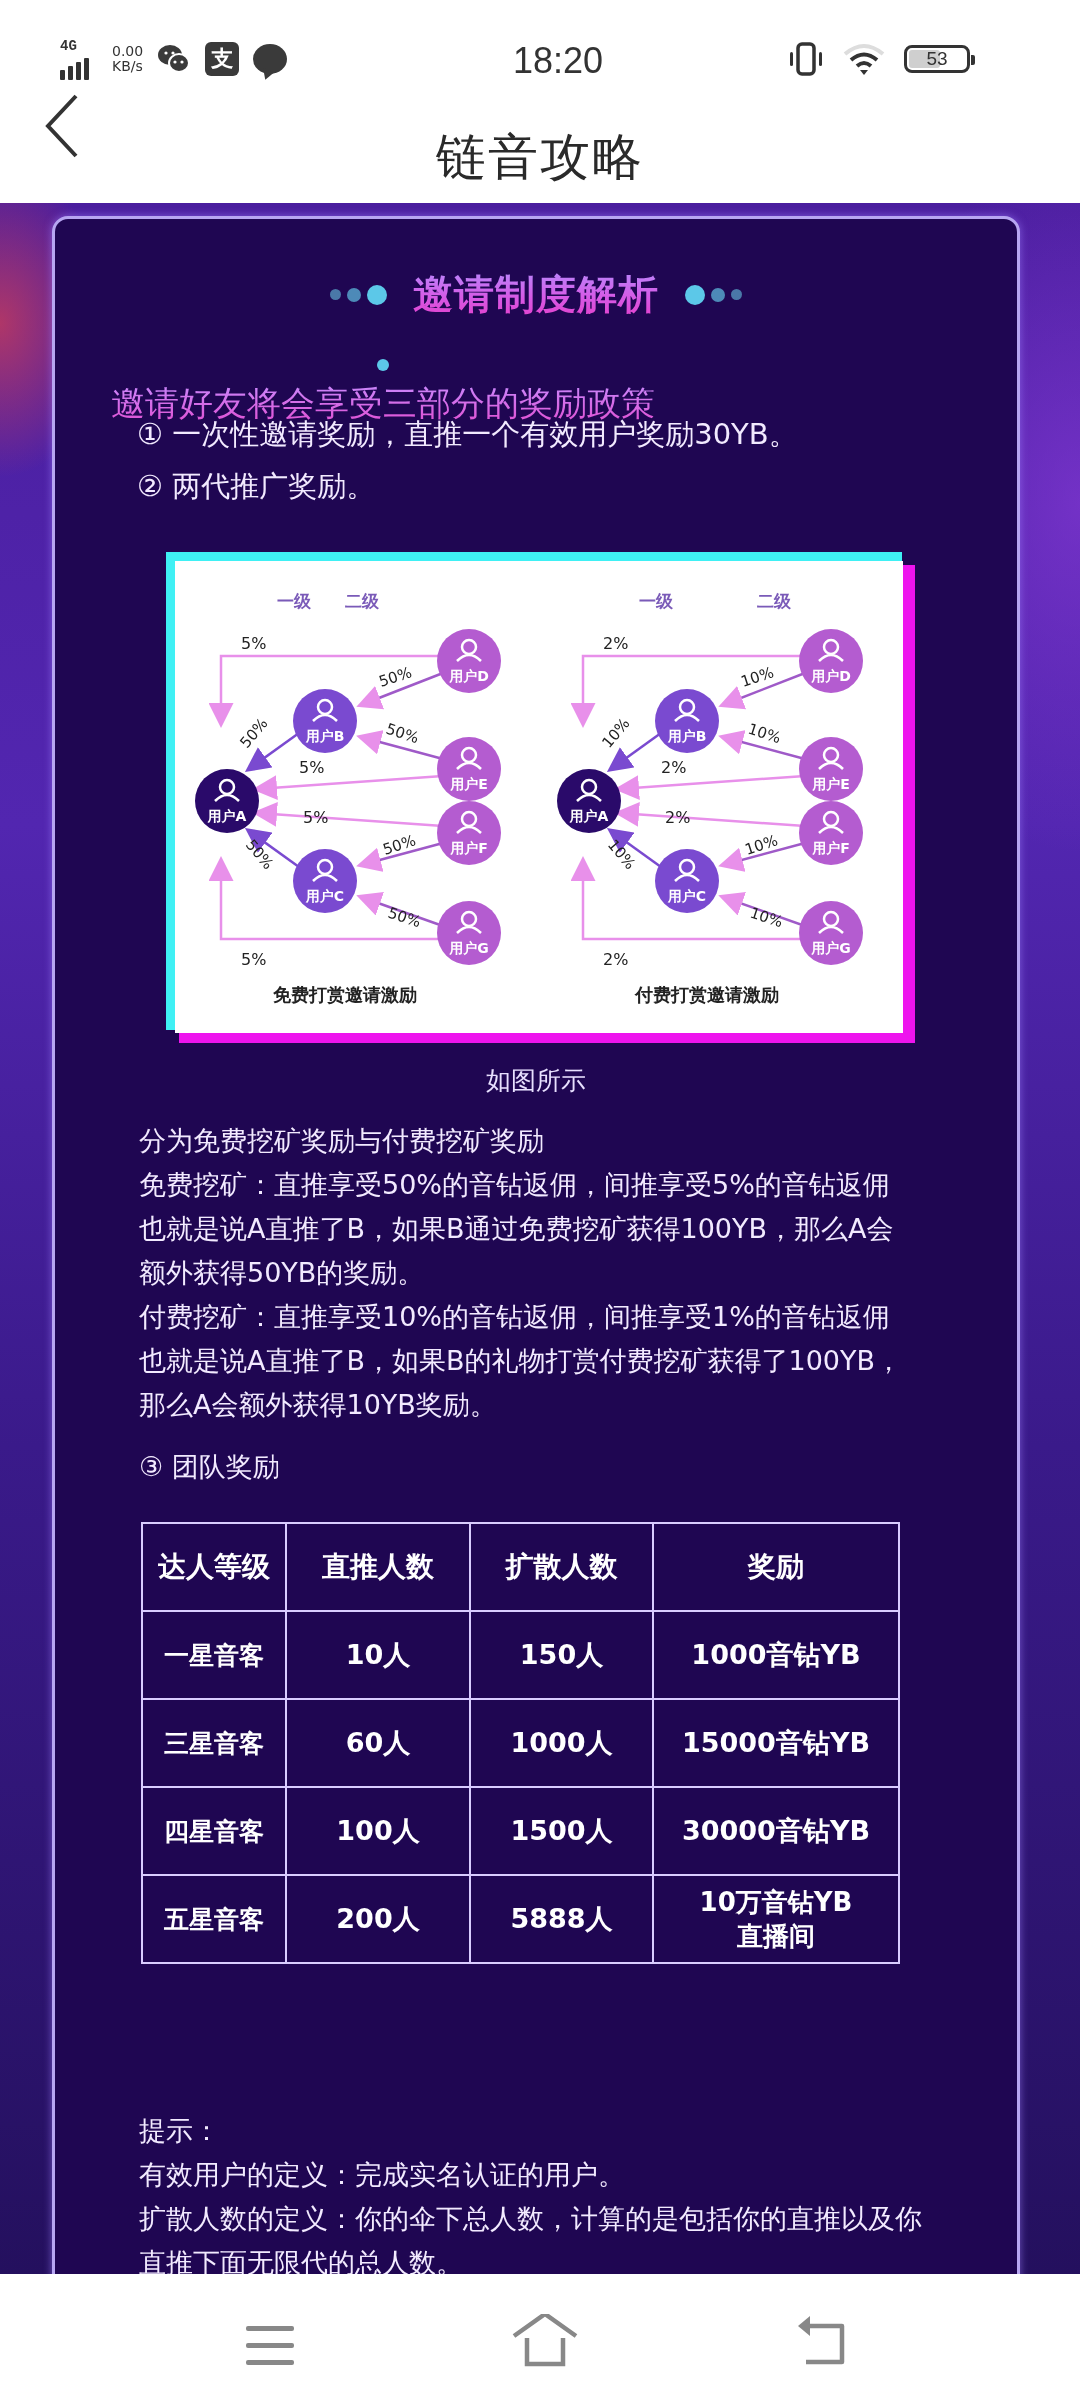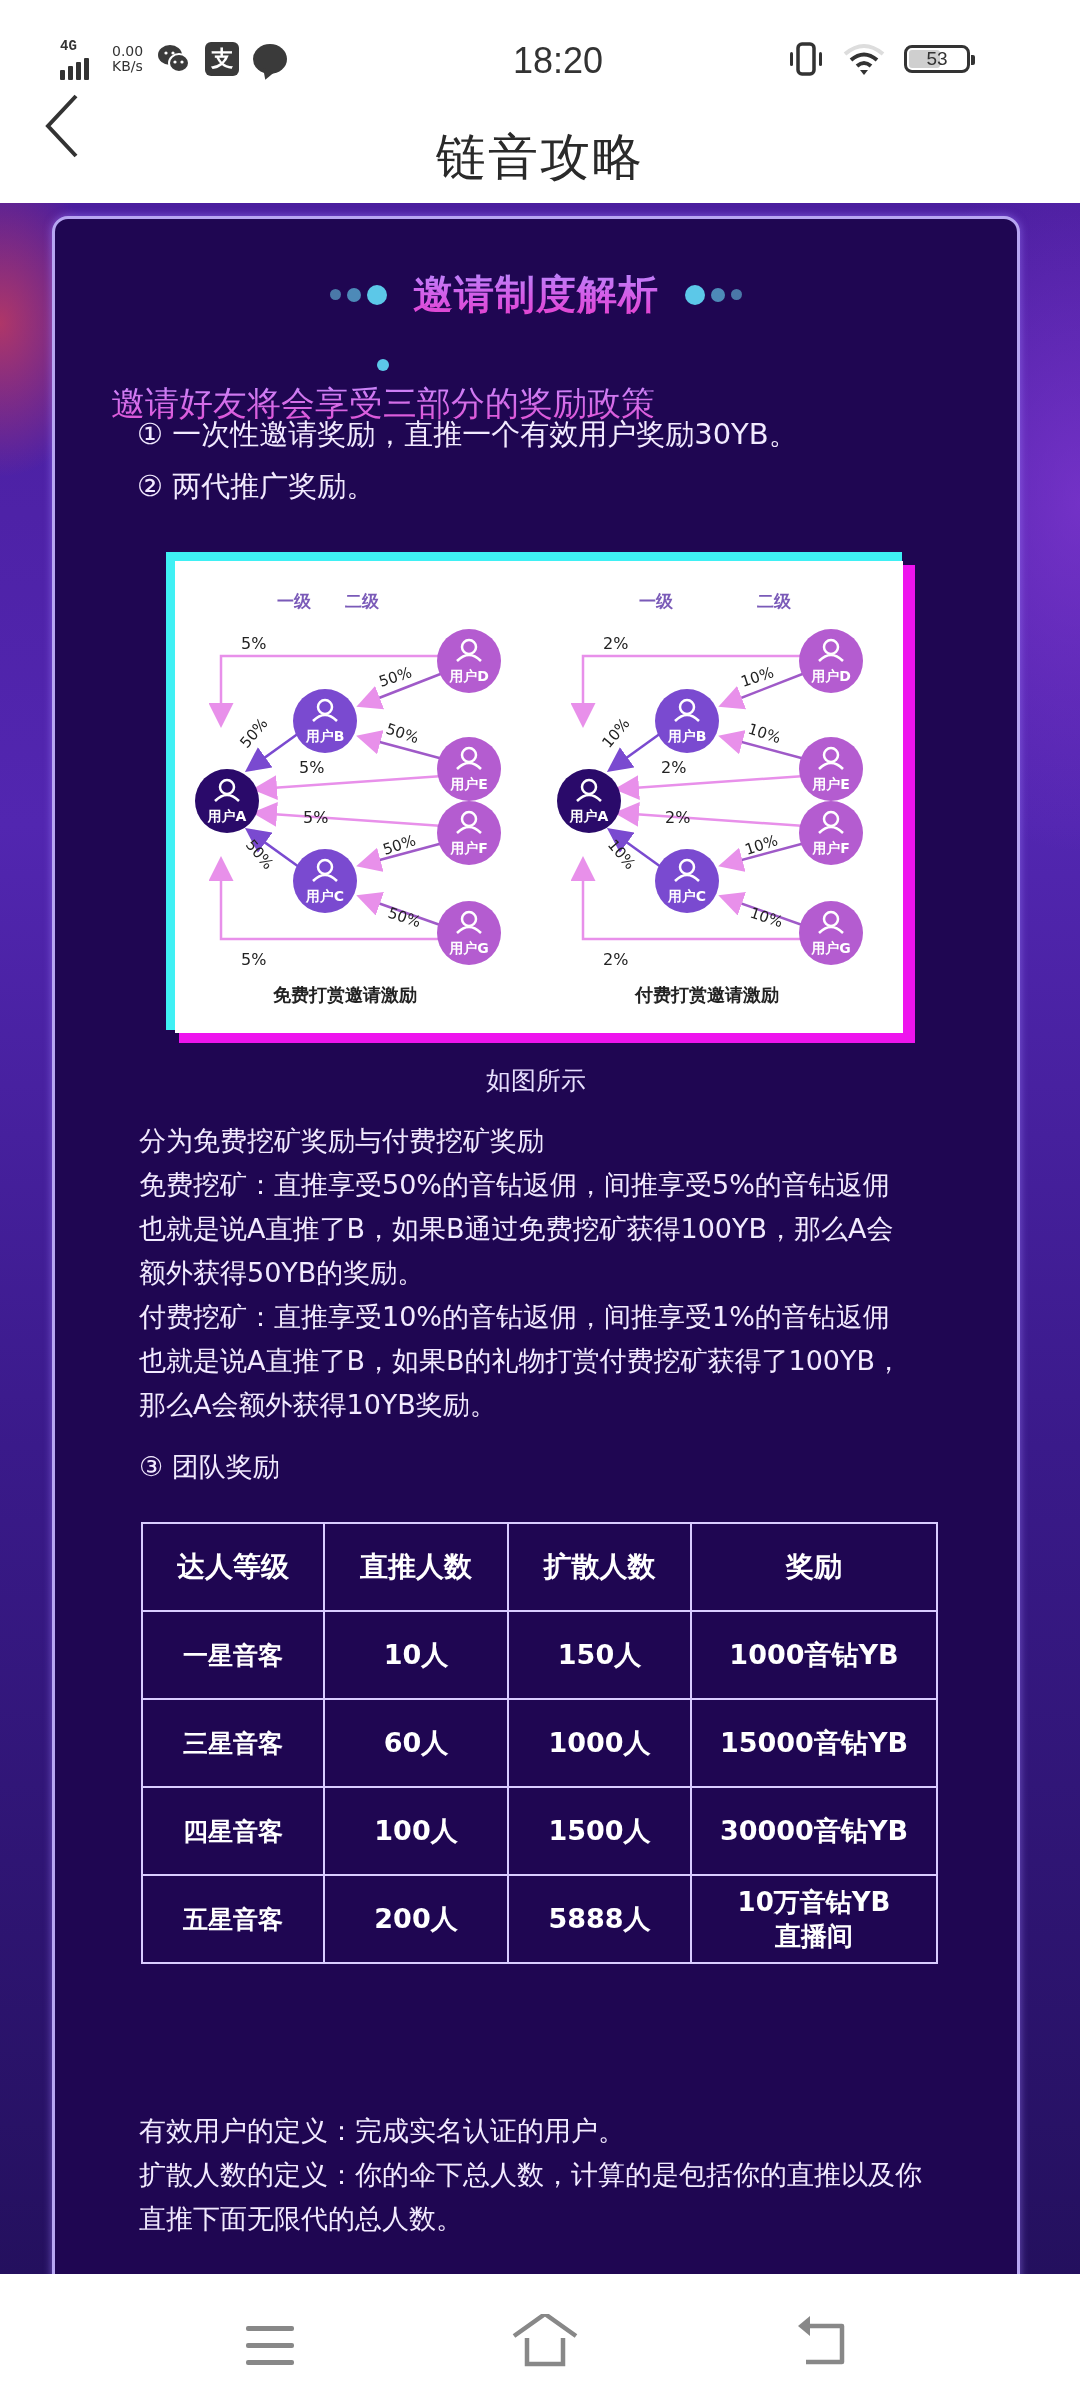--- a/index.html
+++ b/index.html
@@ -67,21 +67,21 @@
   .para { position: absolute; left: 84px; top: 900px; width: 860px; font-size: 27px; line-height: 44px; color: #f2eaff; }
   .para p { white-space: nowrap; }
 
   .team-label { position: absolute; left: 84px; top: 1230px; font-size: 27px; color: #f2eaff; }
 
   
   .tbl { position: absolute; left: 86px; top: 1303px; border-collapse: collapse; color: #fff; }
   .tbl td, .tbl th { border: 2px solid #d9ccff; text-align: center; font-weight: bold; }
   .tbl th { height: 88px; font-size: 28px; }
   .tbl td { height: 88px; font-size: 27px; }
-  .tbl .c1 { width: 182px; } .tbl .c2 { width: 184px; border-radius: 13px; } .tbl .c3 { width: 183px; } .tbl .c4 { width: 246px; }
+  .tbl .c1 { width: 144px; } .tbl .c2 { width: 184px; border-radius: 13px; } .tbl .c3 { width: 183px; } .tbl .c4 { width: 246px; }
   .tbl td.c1 { font-size: 25px; }
   .tbl .two-line { line-height: 34px; font-size: 26px; }
 
   .tips { position: absolute; left: 84px; top: 1890px; width: 880px; font-size: 27px; line-height: 44px; color: #f2eaff; }
   .tips p { white-space: nowrap; }
 
   
   .sysnav { position: absolute; left: 0; top: 2274px; width: 1080px; height: 126px; background: #fff; }
   .sysnav .btn { position: absolute; top: 40px; width: 60px; height: 60px; cursor: pointer; }
 </style>
@@ -363,20 +363,21 @@
       <td class="c3">5888人</td>
       <td class="c4 two-line">
         <div>10万音钻YB</div>
         <div>直播间</div>
       </td>
     </tr>
   </tbody>
     </table>
 
   <div class="tips">
+    <p>提示：</p>
     <p>有效用户的定义：完成实名认证的用户。</p>
     <p>扩散人数的定义：你的伞下总人数，计算的是包括你的直推以及你</p>
     <p>直推下面无限代的总人数。</p>
   </div>
 </div>
 
 <div class="sysnav">
   <div class="btn" style="left:240px">
     <svg width="60" height="60" viewBox="0 0 60 60">
         <rect x="6" y="12" width="48" height="5" rx="2" fill="#888"></rect>

